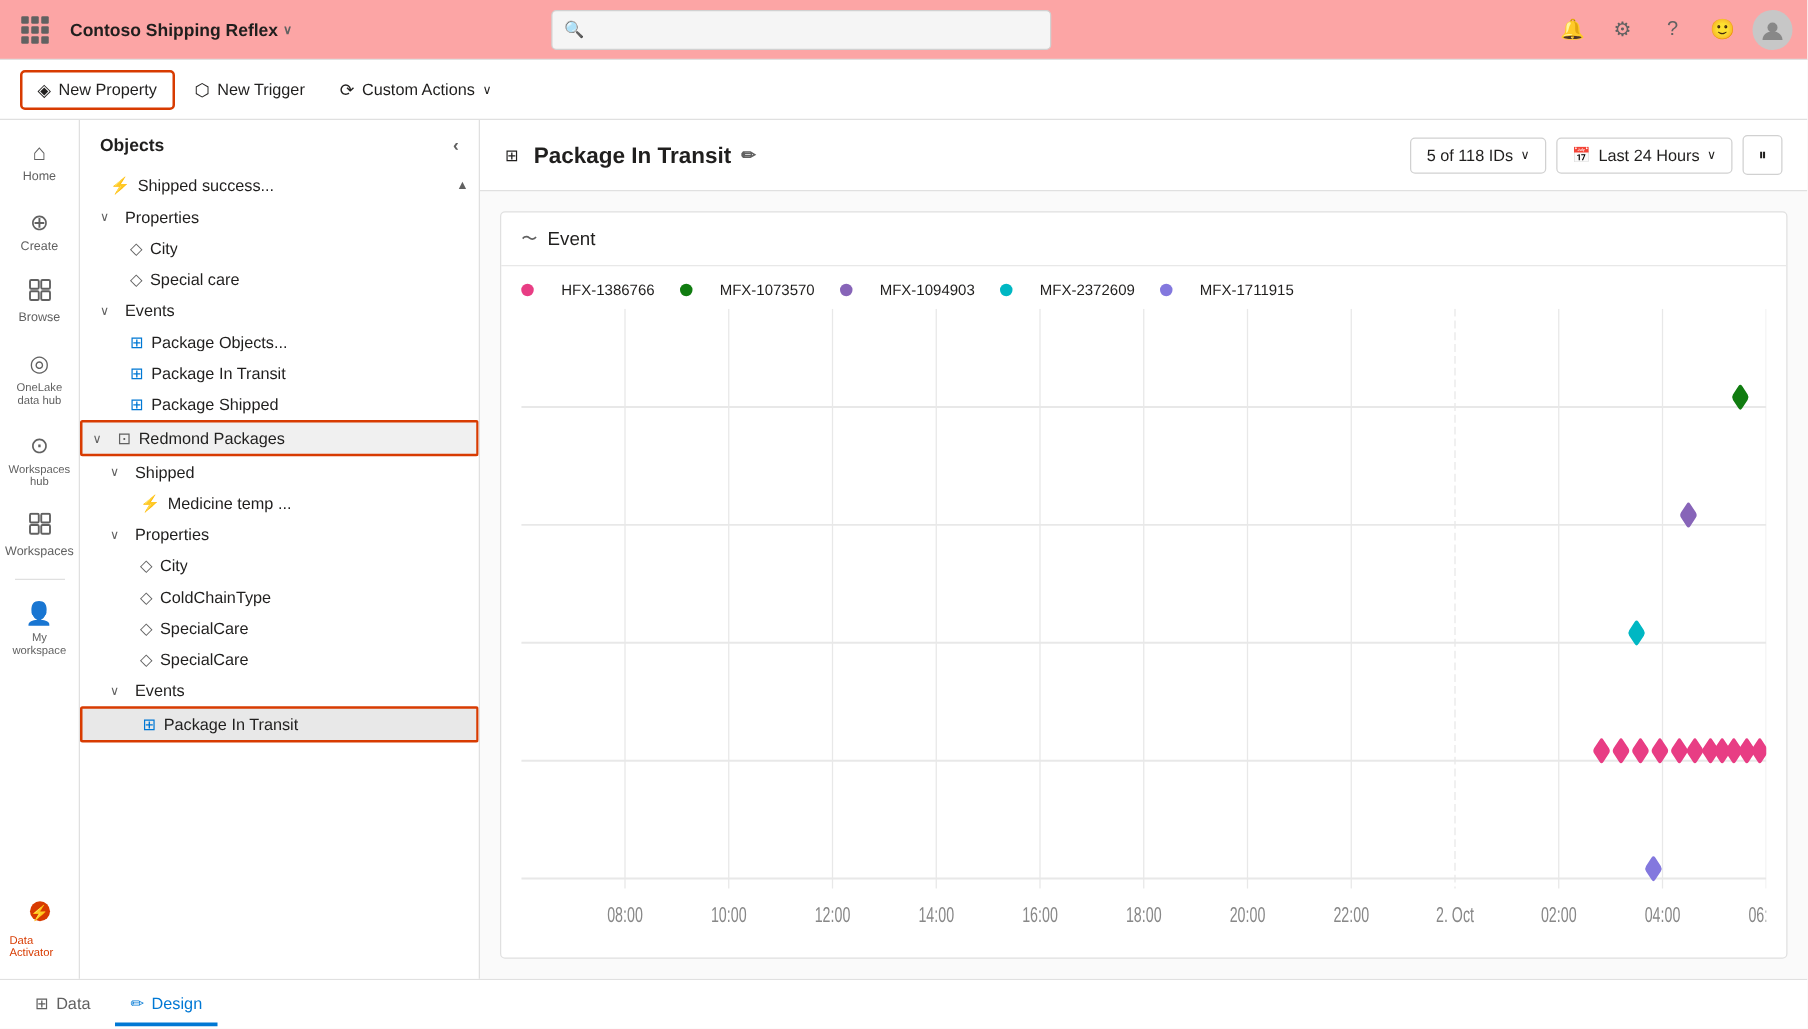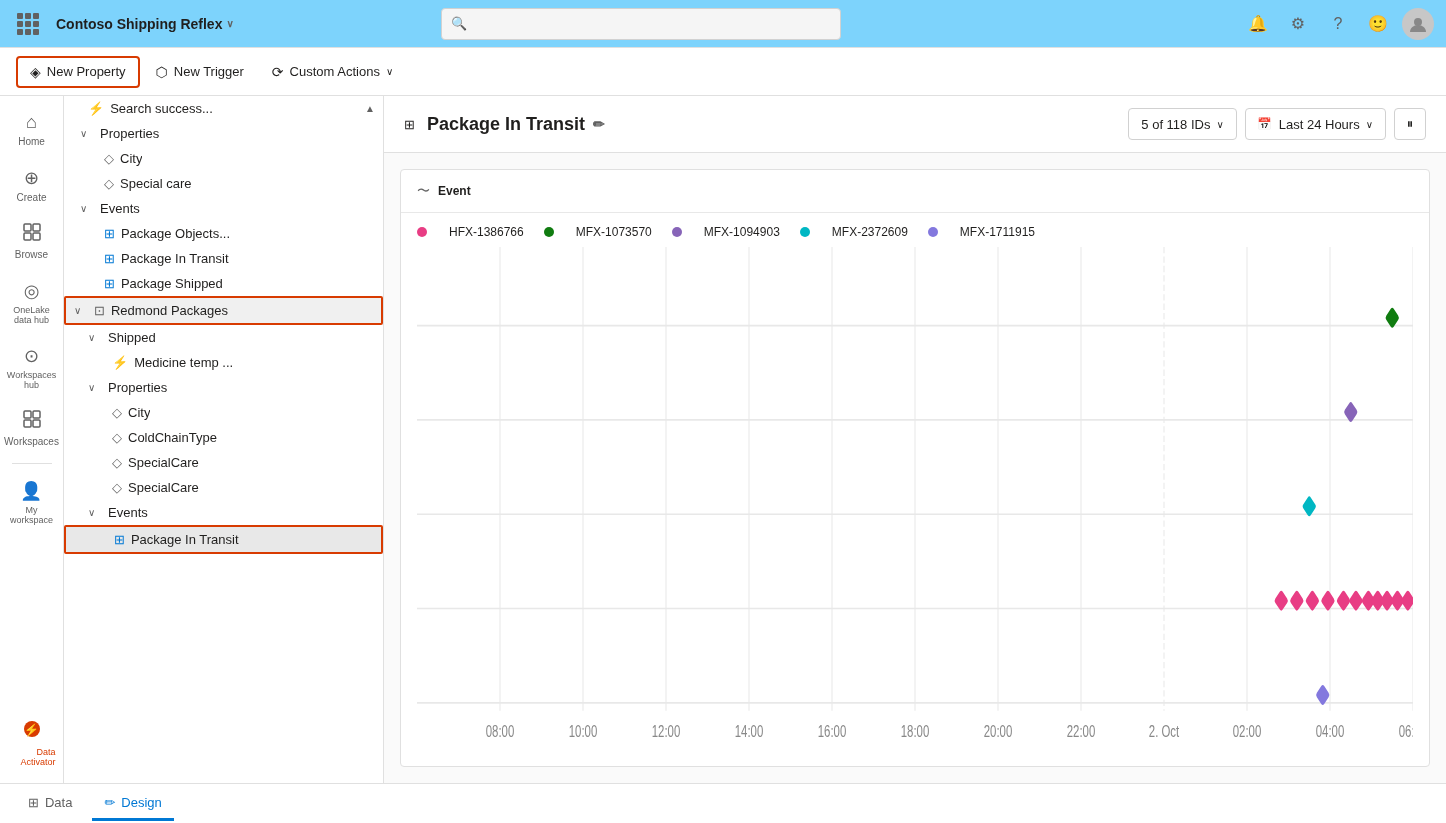--- a/index.html
+++ b/index.html
@@ -1,21 +1,21 @@
 <!DOCTYPE html>
 <html><head>
   <meta charset="utf-8">
   <style>
     * { box-sizing: border-box; margin: 0; padding: 0; }
     body { font-family: 'Segoe UI', Arial, sans-serif; font-size: 13px; background: #f5f5f5; color: #201f1e; overflow: hidden; width: 1446px; height: 823px; }
 
     
     .topbar {
       display: flex; align-items: center; height: 48px;
-      background: #7dd3fc; border-bottom: 1px solid #e0e0e0;
+      background: #fca5a5; border-bottom: 1px solid #e0e0e0;
       padding: 0 12px; gap: 12px;
     }
     .topbar-grid { display: flex; align-items: center; justify-content: center; width: 32px; height: 32px; cursor: pointer; }
     .topbar-grid span { display: grid; grid-template-columns: repeat(3,6px); gap: 2px; }
     .topbar-grid span i { width: 6px; height: 6px; background: #616161; border-radius: 1px; }
     .topbar-appname { font-size: 14px; font-weight: 600; color: #201f1e; display: flex; align-items: center; gap: 4px; cursor: pointer; }
     .topbar-appname .chevron { font-size: 10px; color: #616161; }
     .topbar-search {
       flex: 1; max-width: 400px; margin: 0 auto;
       display: flex; align-items: center; gap: 8px;
@@ -85,42 +85,42 @@
     
     .content-area { flex: 1; background: #fafafa; display: flex; flex-direction: column; overflow: hidden; }
 
     
     .content-header {
       display: flex; align-items: center; padding: 12px 20px;
       background: #fff; border-bottom: 1px solid #e0e0e0; gap: 12px;
     }
     .content-title { font-size: 18px; font-weight: 600; display: flex; align-items: center; gap: 8px; }
     .content-title .edit-icon { font-size: 14px; color: #616161; cursor: pointer; }
-    .content-header-actions { display: flex; gap: 8px; margin-left: auto; }
+    .content-header-actions { display: flex; align-items: center; gap: 8px; margin-left: auto; }
     .ids-btn {
       display: flex; align-items: center; gap: 6px;
       padding: 6px 12px; border: 1px solid #d1d1d1; border-radius: 4px;
       background: #fff; cursor: pointer; font-size: 13px;
     }
     .time-btn {
       display: flex; align-items: center; gap: 6px;
       padding: 6px 12px; border: 1px solid #d1d1d1; border-radius: 4px;
       background: #fff; cursor: pointer; font-size: 13px;
     }
     .pause-btn {
       width: 32px; height: 32px; display: flex; align-items: center; justify-content: center;
       border: 1px solid #d1d1d1; border-radius: 4px; cursor: pointer; background: #fff;
     }
 
     
     .chart-container { flex: 1; padding: 16px; overflow: hidden; }
     .chart-box { background: #fff; border: 1px solid #e0e0e0; border-radius: 4px; height: 100%; display: flex; flex-direction: column; }
     .chart-header { padding: 12px 16px; border-bottom: 1px solid #e8e8e8; display: flex; align-items: center; gap: 8px; }
     .chart-header .event-icon { color: #616161; font-size: 13px; }
-    .chart-header .event-label { font-size: 12px; font-weight: 700; }
+    .chart-header .event-label { font-size: 15px; font-weight: 400; }
     .chart-legend { display: flex; align-items: center; gap: 20px; padding: 12px 16px 0 16px; }
     .legend-item { display: flex; align-items: center; gap: 22px; font-size: 12px; }
     .legend-dot { width: 10px; height: 10px; border-radius: 50%; }
     .chart-body { flex: 1; padding: 8px 16px 16px 16px; position: relative; overflow: hidden; }
 
     
     .chart-svg { width: 100%; height: 100%; }
 
     
     .bottom-tabs {
@@ -253,31 +253,35 @@
       <span style="font-size:9px;text-align:center;">My workspace</span>
     </div>
     <div style="flex:1;"></div>
     <div class="nav-item data-activator">
       <span class="nav-icon" style="color:#d83b01;">
         <svg width="20" height="20" viewBox="0 0 20 20">
             <circle cx="10" cy="10" r="8" fill="#d83b01"></circle>
             <text x="10" y="15" text-anchor="middle" font-size="12" fill="white" font-weight="bold">⚡</text>
           </svg>
       </span>
-      <span style="font-size:9px;text-align:right;color:#d83b01;">Data Activator</span>
+      <span style="font-size:9px;text-align:left;color:#d83b01;">Data Activator</span>
     </div>
   </div>
 
   <div class="sidebar">
+    <div class="sidebar-header">
+      <span style="font-size:14px;font-weight:600;">Objects</span>
+      <span class="collapse-btn">‹</span>
+    </div>
     <div class="sidebar-content">
 
       <div class="tree-item indent-1" style="justify-content:space-between;">
         <div style="display:flex;align-items:center;gap:6px;">
           <span class="tree-icon" style="color:#0078d4;">⚡</span>
-          <span class="tree-label">Search success...</span>
+          <span class="tree-label">Shipped success...</span>
         </div>
         <span style="color:#616161;font-size:10px;">▲</span>
       </div>
 
       <div class="tree-group-header">
         <span class="tree-chevron">∨</span>
         <span>Properties</span>
       </div>
       <div class="tree-item indent-2">
         <span class="tree-icon" style="color:#616161;">◇</span>

